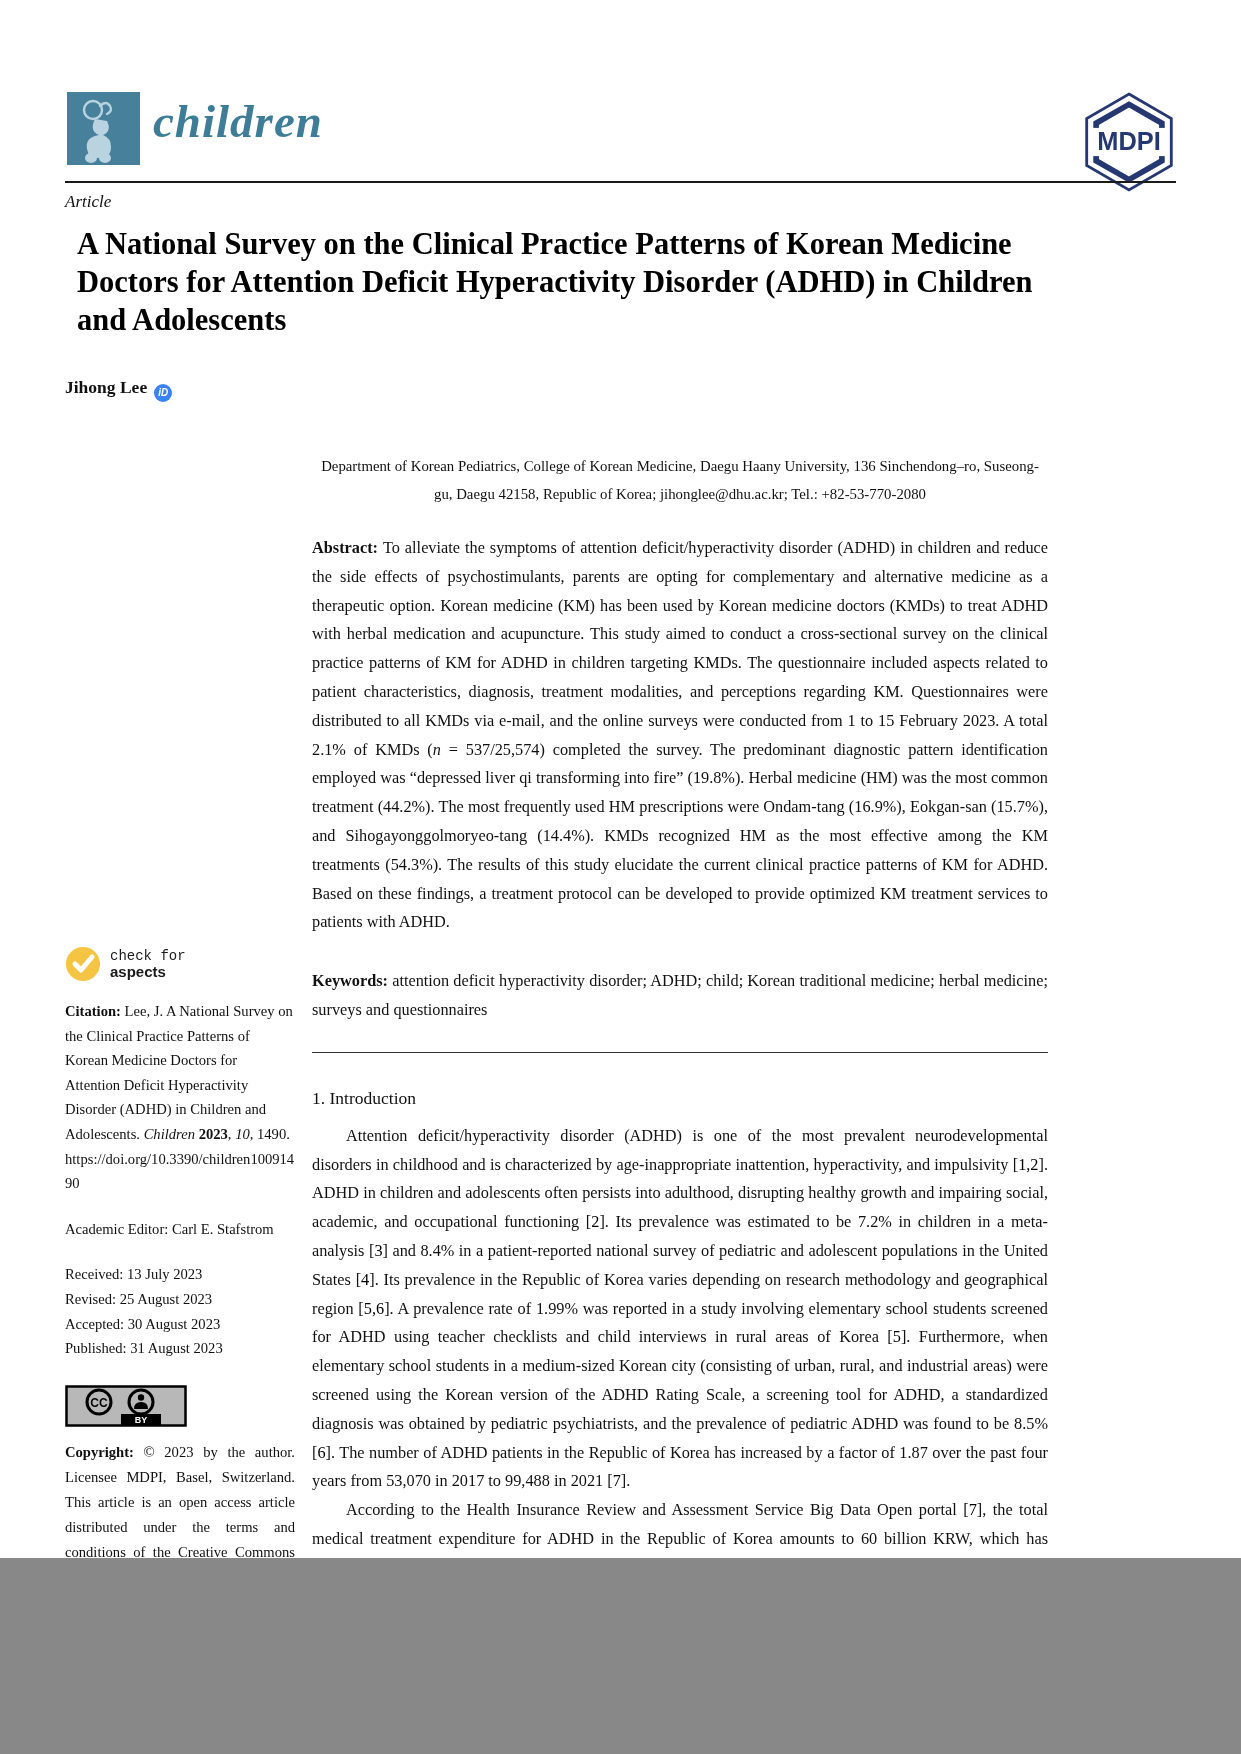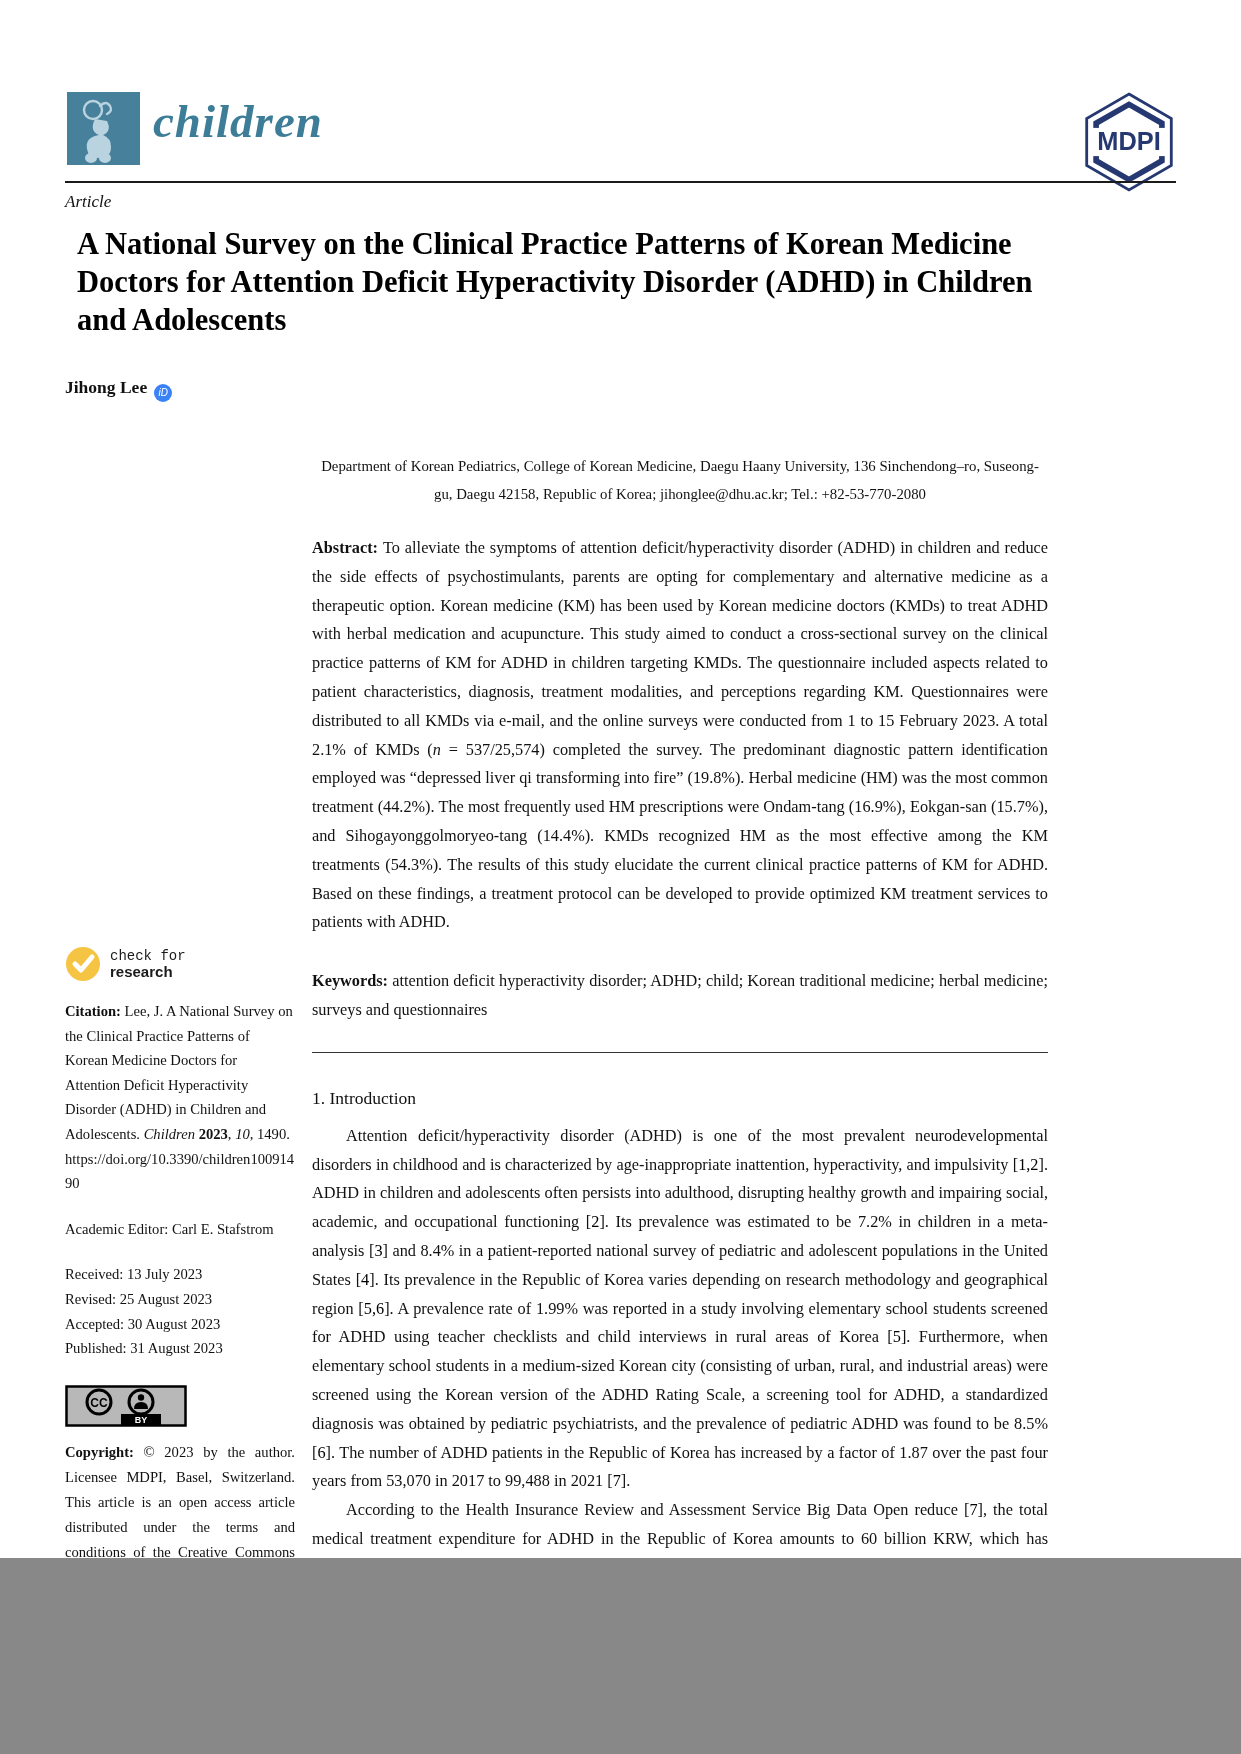--- a/index.html
+++ b/index.html
@@ -20,21 +20,21 @@
 
   .article-type { position:absolute; left:65px; top:192px; font-style:italic; font-size:17px; }
   .page-title {
     position:absolute; left:65px; top:213px; width:985px;
     font-size:30.5px; line-height:38px; font-weight:bold; color:#000;
   }
   .author-row { position:absolute; left:65px; top:377px; font-size:17.5px; font-weight:bold; }
   .orcid {
     display:inline-block; width:18px; height:18px; border-radius:50%;
     background:#3b82f6; color:#fff; font-family:"Liberation Sans",sans-serif;
-    font-size:10px; font-weight:normal; text-align:center; line-height:18px;
+    font-size:10px; font-weight:bold; text-align:center; line-height:18px;
     vertical-align:-3px; margin-left:7px; font-style:italic;
   }
 
   
   .main-col { position:absolute; left:312px; top:452px; width:736px; }
   .affiliation { font-size:14.8px; line-height:28px; text-align:center; }
   .abstract { margin-top:26px; font-size:16.3px; line-height:28.8px; text-align:justify; }
   .keywords { margin-top:30px; font-size:16.3px; line-height:28.8px; text-align:justify; }
   .divider { margin-top:27px; border:none; border-top:1.5px solid #333; width:100%; }
   .sec-heading { margin-top:35px; font-size:17.5px; font-weight:normal; }
@@ -98,32 +98,32 @@
     <span>Jihong Lee</span><span class="orcid">iD</span>
   </div>
 
   <div class="main-col">
     <div class="affiliation"><span>Department of Korean Pediatrics, College of Korean Medicine, Daegu Haany University, 136 Sinchendong–ro, Suseong-gu, Daegu 42158, Republic of Korea; </span><span>jihonglee@dhu.ac.kr</span><span>; Tel.: +82-53-770-2080</span></div>
     <div class="abstract"><span class="b">Abstract: </span><span>To alleviate the symptoms of attention deficit/hyperactivity disorder (ADHD) in children and reduce the side effects of psychostimulants, parents are opting for complementary and alternative medicine as a therapeutic option. Korean medicine (KM) has been used by Korean medicine doctors (KMDs) to treat ADHD with herbal medication and acupuncture. This study aimed to conduct a cross-sectional survey on the clinical practice patterns of KM for ADHD in children targeting KMDs. The questionnaire included aspects related to patient characteristics, diagnosis, treatment modalities, and perceptions regarding KM. Questionnaires were distributed to all KMDs via e-mail, and the online surveys were conducted from 1 to 15 February 2023. A total 2.1% of KMDs (</span><span class="i">n</span><span> = 537/25,574) completed the survey. The predominant diagnostic pattern identification employed was “depressed liver qi transforming into fire” (19.8%). Herbal medicine (HM) was the most common treatment (44.2%). The most frequently used HM prescriptions were Ondam-tang (16.9%), Eokgan-san (15.7%), and Sihogayonggolmoryeo-tang (14.4%). KMDs recognized HM as the most effective among the KM treatments (54.3%). The results of this study elucidate the current clinical practice patterns of KM for ADHD. Based on these findings, a treatment protocol can be developed to provide optimized KM treatment services to patients with ADHD.</span></div>
     <div class="keywords"><span class="b">Keywords: </span><span>attention deficit hyperactivity disorder; ADHD; child; Korean traditional medicine; herbal medicine; surveys and questionnaires</span></div>
     <hr class="divider">
     <div class="sec-heading">1. Introduction</div>
     <p class="para"><span>Attention deficit/hyperactivity disorder (ADHD) is one of the most prevalent neurodevelopmental disorders in childhood and is characterized by age-inappropriate inattention, hyperactivity, and impulsivity [</span><span class="ref">1,2</span><span>]. ADHD in children and adolescents often persists into adulthood, disrupting healthy growth and impairing social, academic, and occupational functioning [</span><span class="ref">2</span><span>]. Its prevalence was estimated to be 7.2% in children in a meta-analysis [</span><span class="ref">3</span><span>] and 8.4% in a patient-reported national survey of pediatric and adolescent populations in the United States [</span><span class="ref">4</span><span>]. Its prevalence in the Republic of Korea varies depending on research methodology and geographical region [</span><span class="ref">5,6</span><span>]. A prevalence rate of 1.99% was reported in a study involving elementary school students screened for ADHD using teacher checklists and child interviews in rural areas of Korea [</span><span class="ref">5</span><span>]. Furthermore, when elementary school students in a medium-sized Korean city (consisting of urban, rural, and industrial areas) were screened using the Korean version of the ADHD Rating Scale, a screening tool for ADHD, a standardized diagnosis was obtained by pediatric psychiatrists, and the prevalence of pediatric ADHD was found to be 8.5% [</span><span class="ref">6</span><span>]. The number of ADHD patients in the Republic of Korea has increased by a factor of 1.87 over the past four years from 53,070 in 2017 to 99,488 in 2021 [</span><span class="ref">7</span><span>].</span></p>
-    <p class="para"><span>According to the Health Insurance Review and Assessment Service Big Data Open reduce [</span><span class="ref">7</span><span>], the total medical treatment expenditure for ADHD in the Republic of Korea amounts to 60 billion KRW, which has increased by a factor of 2.4 over the past four</span></p>
+    <p class="para"><span>According to the Health Insurance Review and Assessment Service Big Data Open portal [</span><span class="ref">7</span><span>], the total medical treatment expenditure for ADHD in the Republic of Korea amounts to 60 billion KRW, which has increased by a factor of 2.4 over the past four</span></p>
   </div>
 
   <div class="sidebar">
     <div class="badge">
       <svg width="36" height="36" viewBox="0 0 36 36">
         <circle cx="18" cy="18" r="17" fill="#f6c443"></circle>
         <path d="M10 18 l6 6 l11 -13" fill="none" stroke="#ffffff" stroke-width="5" stroke-linecap="round" stroke-linejoin="round"></path>
       </svg>
       <div class="badge-txt">
         <div class="l1">check for</div>
-        <div class="l2">research</div>
+        <div class="l2">aspects</div>
       </div>
     </div>
 
     <div class="citation"><span class="b">Citation: </span><span>Lee, J. A National Survey on the Clinical Practice Patterns of Korean Medicine Doctors for Attention Deficit Hyperactivity Disorder (ADHD) in Children and Adolescents. </span><span class="i">Children </span><span class="b">2023</span><span>, </span><span class="i">10</span><span>, 1490. </span><span class="brk">https://doi.org/10.3390/children10091490</span></div>
     <div class="acad-editor">Academic Editor: Carl E. Stafstrom</div>
 
     <div class="dates">
       <div>Received: 13 July 2023</div>
       <div>Revised: 25 August 2023</div>
       <div>Accepted: 30 August 2023</div>

